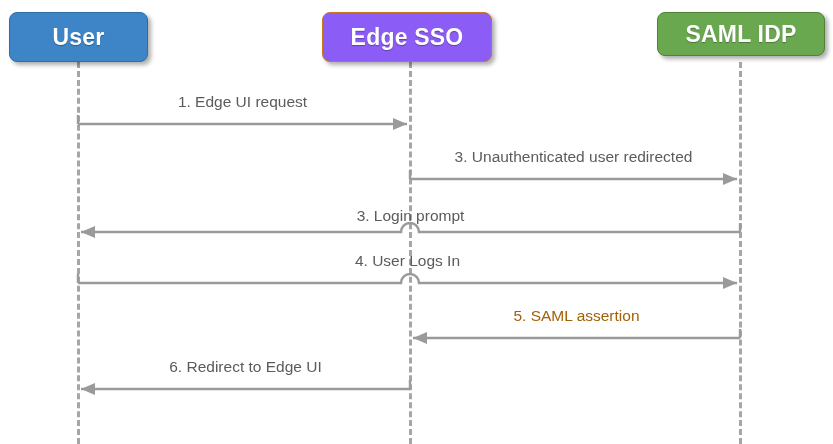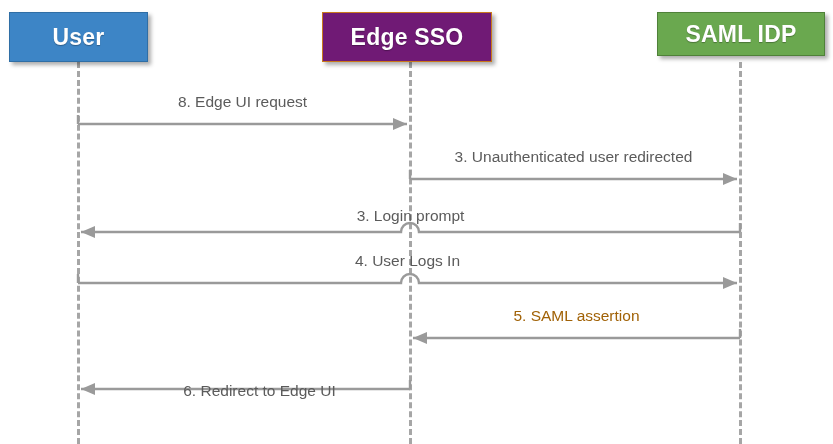--- a/index.html
+++ b/index.html
@@ -20,21 +20,21 @@
     position:absolute;
     box-sizing:border-box;
     display:flex;
     align-items:center;
     justify-content:center;
     color:#ffffff;
     font-weight:bold;
     font-size:23px;
     letter-spacing:0.2px;
     text-shadow:0 1px 1px rgba(0,0,0,.30);
-    border-radius:0;
+    border-radius:8px;
     box-shadow:3px 3px 4px rgba(0,0,0,.32);
     user-select:none;
   }
   .participant .plabel{
     line-height:1;
     white-space:nowrap;
   }
   
   .lifeline{
     position:absolute;
@@ -61,21 +61,21 @@
 <div id="diagram">
     <div class="lifeline" style="left: 77px; top: 62px; height: 382px; border-left-color: rgb(166, 166, 166);"></div>
     <div class="lifeline" style="left: 409px; top: 62px; height: 382px; border-left-color: rgb(166, 166, 166);"></div>
     <div class="lifeline" style="left: 739px; top: 62px; height: 382px; border-left-color: rgb(166, 166, 166);"></div>
     <div class="message" style="left: 0px; top: 0px;">
       <svg class="msg-svg" width="357" height="24" style="left: 64px; top: 112px;">
         <path d="M 14 12 L 343 12" fill="none" stroke="#9a9a9a" stroke-width="2.4"></path>
         <polygon points="343,12 329,6 329,18" fill="#9a9a9a"></polygon>
         <line x1="14" y1="3" x2="14" y2="12" stroke="#9a9a9a" stroke-width="2.4"></line>
       </svg>
-      <div class="msg-label" style="color: rgb(91, 91, 91); top: 94px; left: 78px; width: 329px;">8. Edge UI request</div>
+      <div class="msg-label" style="color: rgb(91, 91, 91); top: 94px; left: 78px; width: 329px;">1. Edge UI request</div>
     </div>
     <div class="message" style="left: 0px; top: 0px;">
       <svg class="msg-svg" width="355" height="24" style="left: 396px; top: 167px;">
         <path d="M 14 12 L 341 12" fill="none" stroke="#9a9a9a" stroke-width="2.4"></path>
         <polygon points="341,12 327,6 327,18" fill="#9a9a9a"></polygon>
         <line x1="14" y1="3" x2="14" y2="12" stroke="#9a9a9a" stroke-width="2.4"></line>
       </svg>
       <div class="msg-label" style="color: rgb(91, 91, 91); top: 149px; left: 410px; width: 327px;">3. Unauthenticated user redirected</div>
     </div>
     <div class="message" style="left: 0px; top: 0px;">
@@ -101,24 +101,24 @@
         <line x1="341" y1="3" x2="341" y2="12" stroke="#9a9a9a" stroke-width="2.4"></line>
       </svg>
       <div class="msg-label" style="color: #a16207; top: 308px; left: 413px; width: 327px;">5. SAML assertion</div>
     </div>
     <div class="message" style="left: 0px; top: 0px;">
       <svg class="msg-svg" width="357" height="24" style="left: 67px; top: 377px;">
         <path d="M 14 12 L 343 12" fill="none" stroke="#9a9a9a" stroke-width="2.4"></path>
         <polygon points="14,12 28,6 28,18" fill="#9a9a9a"></polygon>
         <line x1="343" y1="3" x2="343" y2="12" stroke="#9a9a9a" stroke-width="2.4"></line>
       </svg>
-      <div class="msg-label" style="color: rgb(91, 91, 91); top: 359px; left: 95px; width: 329px; margin-top: 24px;">6. Redirect to Edge UI</div>
+      <div class="msg-label" style="color: rgb(91, 91, 91); top: 359px; left: 81px; width: 329px;">6. Redirect to Edge UI</div>
     </div>
     <div class="participant" style="left: 9px; top: 12px; width: 139px; height: 50px; background: rgb(61, 133, 198); border: 1px solid rgb(47, 110, 165);">
       <span class="plabel">User</span>
     </div>
-    <div class="participant" style="left: 322px; top: 12px; width: 170px; height: 50px; background: #701a75; border: 1px solid rgb(201, 121, 28);">
+    <div class="participant" style="left: 322px; top: 12px; width: 170px; height: 50px; background: #8b5cf6; border: 1px solid rgb(201, 121, 28);">
       <span class="plabel">Edge SSO</span>
     </div>
     <div class="participant" style="left: 657px; top: 12px; width: 168px; height: 44px; background: rgb(106, 168, 79); border: 1px solid rgb(79, 129, 57);">
       <span class="plabel">SAML IDP</span>
     </div>
   </div>
 
 </body></html>

